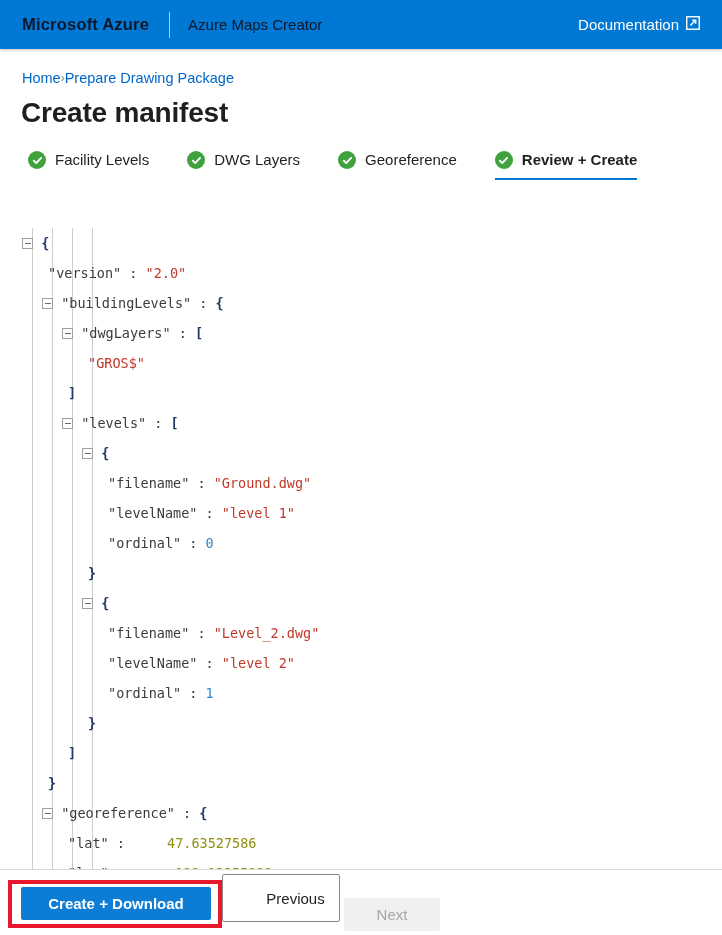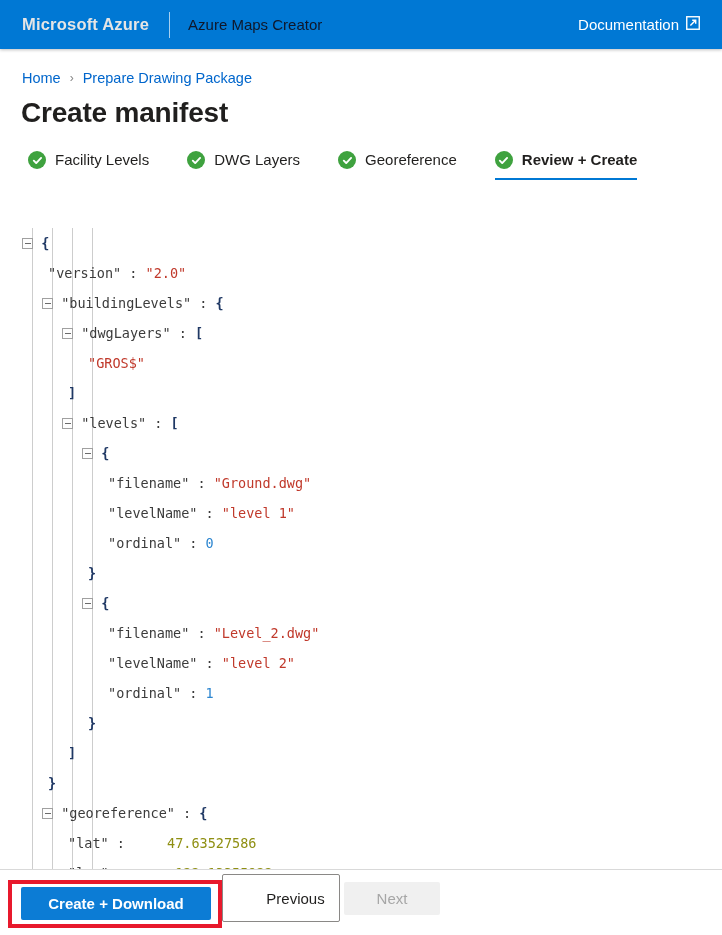--- a/index.html
+++ b/index.html
@@ -20,21 +20,21 @@
     height: 49px;
     background: #0078d4;
     display: flex;
     align-items: center;
     padding: 0 22px;
     box-sizing: border-box;
     position: relative;
     box-shadow: 0 1px 3px rgba(0,0,0,0.25);
   }
   #brand {
-    color: #e5e5e5;
+    color: #0f172a;
     font-size: 16.5px;
     font-weight: bold;
     letter-spacing: .2px;
     white-space: nowrap;
   }
   #nav-divider {
     width: 1px;
     height: 26px;
     background: rgba(255,255,255,0.65);
     margin: 0 18px 0 20px;
@@ -56,21 +56,20 @@
     white-space: nowrap;
   }
   #doc-link .ext-icon { display: block; }
 
   
   #breadcrumb {
     margin: 21px 0 0 22px;
     font-size: 14.5px;
     display: flex;
     align-items: center;
-    gap: 9px;
     color: #0066cc;
   }
   #breadcrumb a {
     color: #0066cc;
     text-decoration: none;
   }
   #breadcrumb .sep {
     color: #888;
     font-size: 12px;
   }
@@ -214,21 +213,21 @@
   }
   #btn-previous {
     left: 222px; top: 4px;
     width: 118px; height: 48px;
     background: #ffffff;
     color: #201f1e;
     border: 1px solid #8a8886;
     padding-left: 35px;
   }
   #btn-next {
-    left: 344px; top: 12px;
+    left: 344px; top: 28px;
     width: 96px; height: 33px;
     background: #f0f0f0;
     color: #a6a6a6;
     border: none;
     cursor: default;
   }
   #highlight-box {
     position: absolute;
     left: 8px; top: 880px;
     width: 214px; height: 48px;

